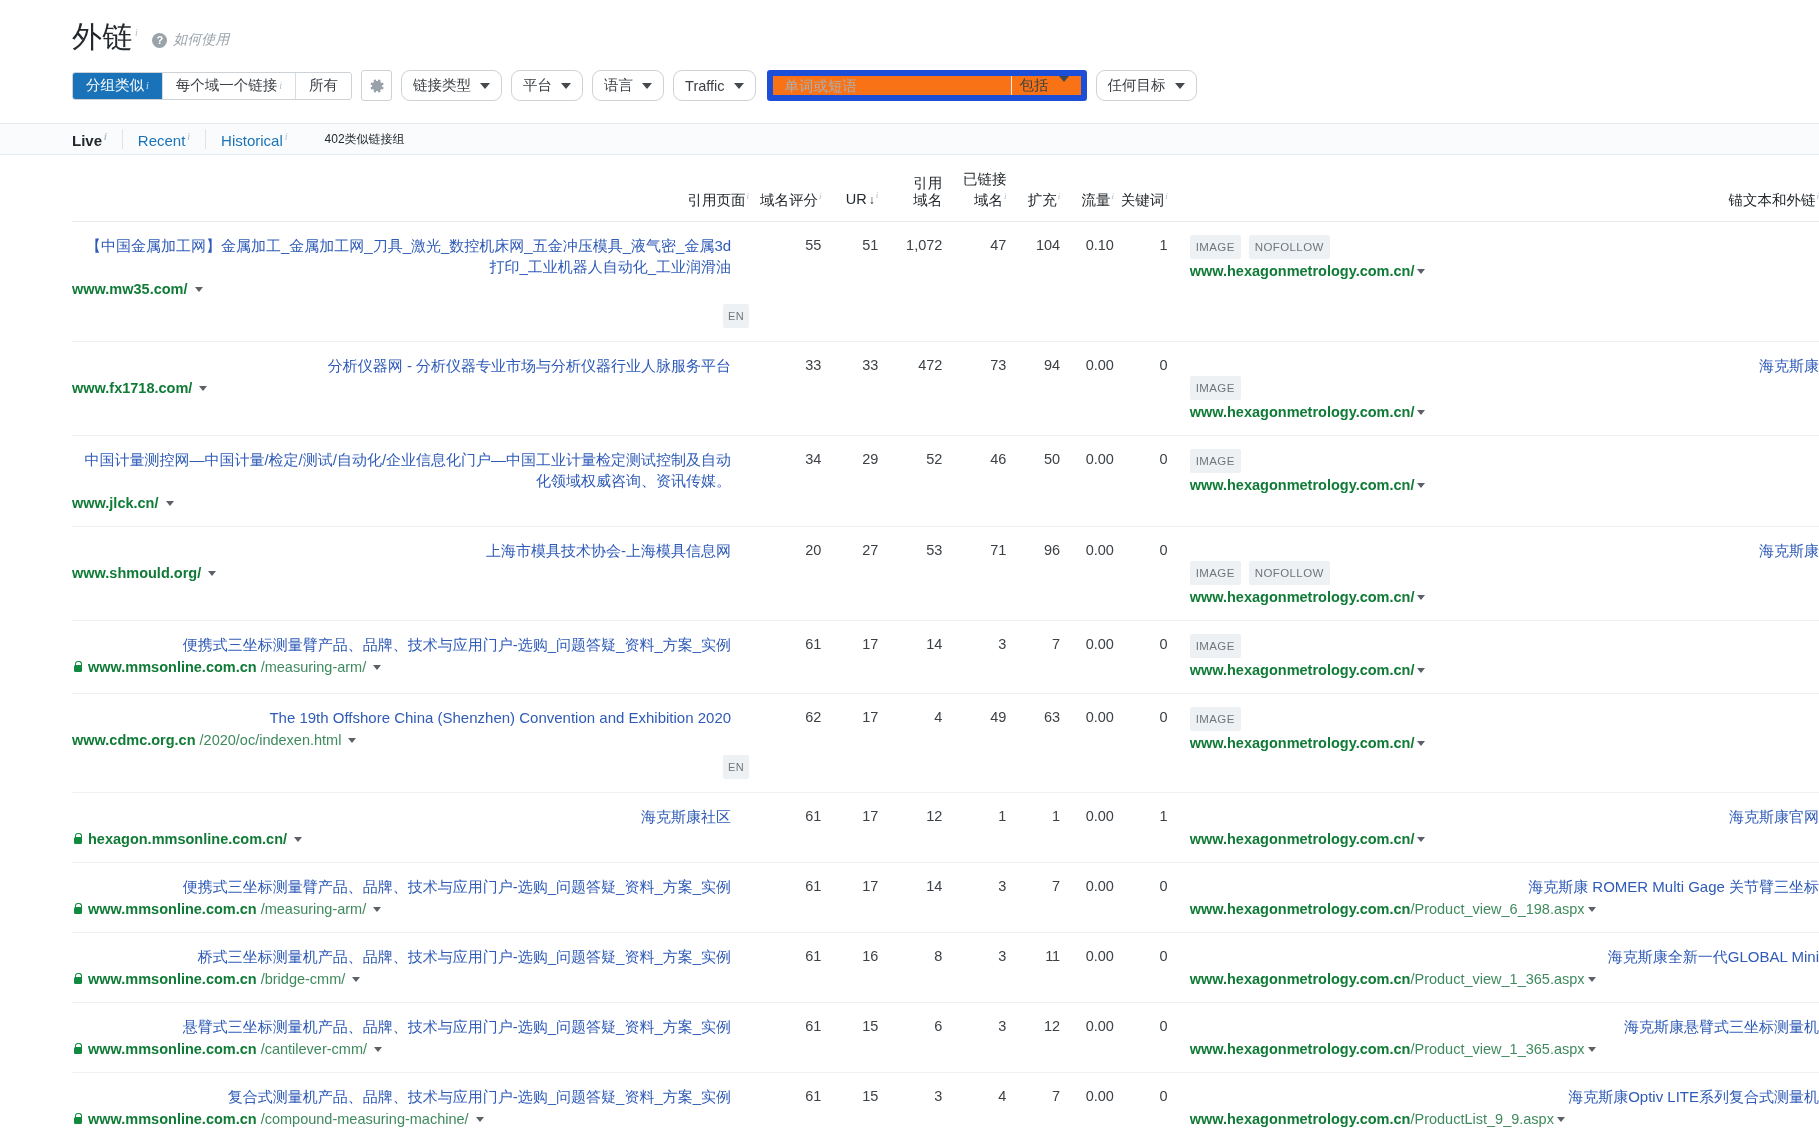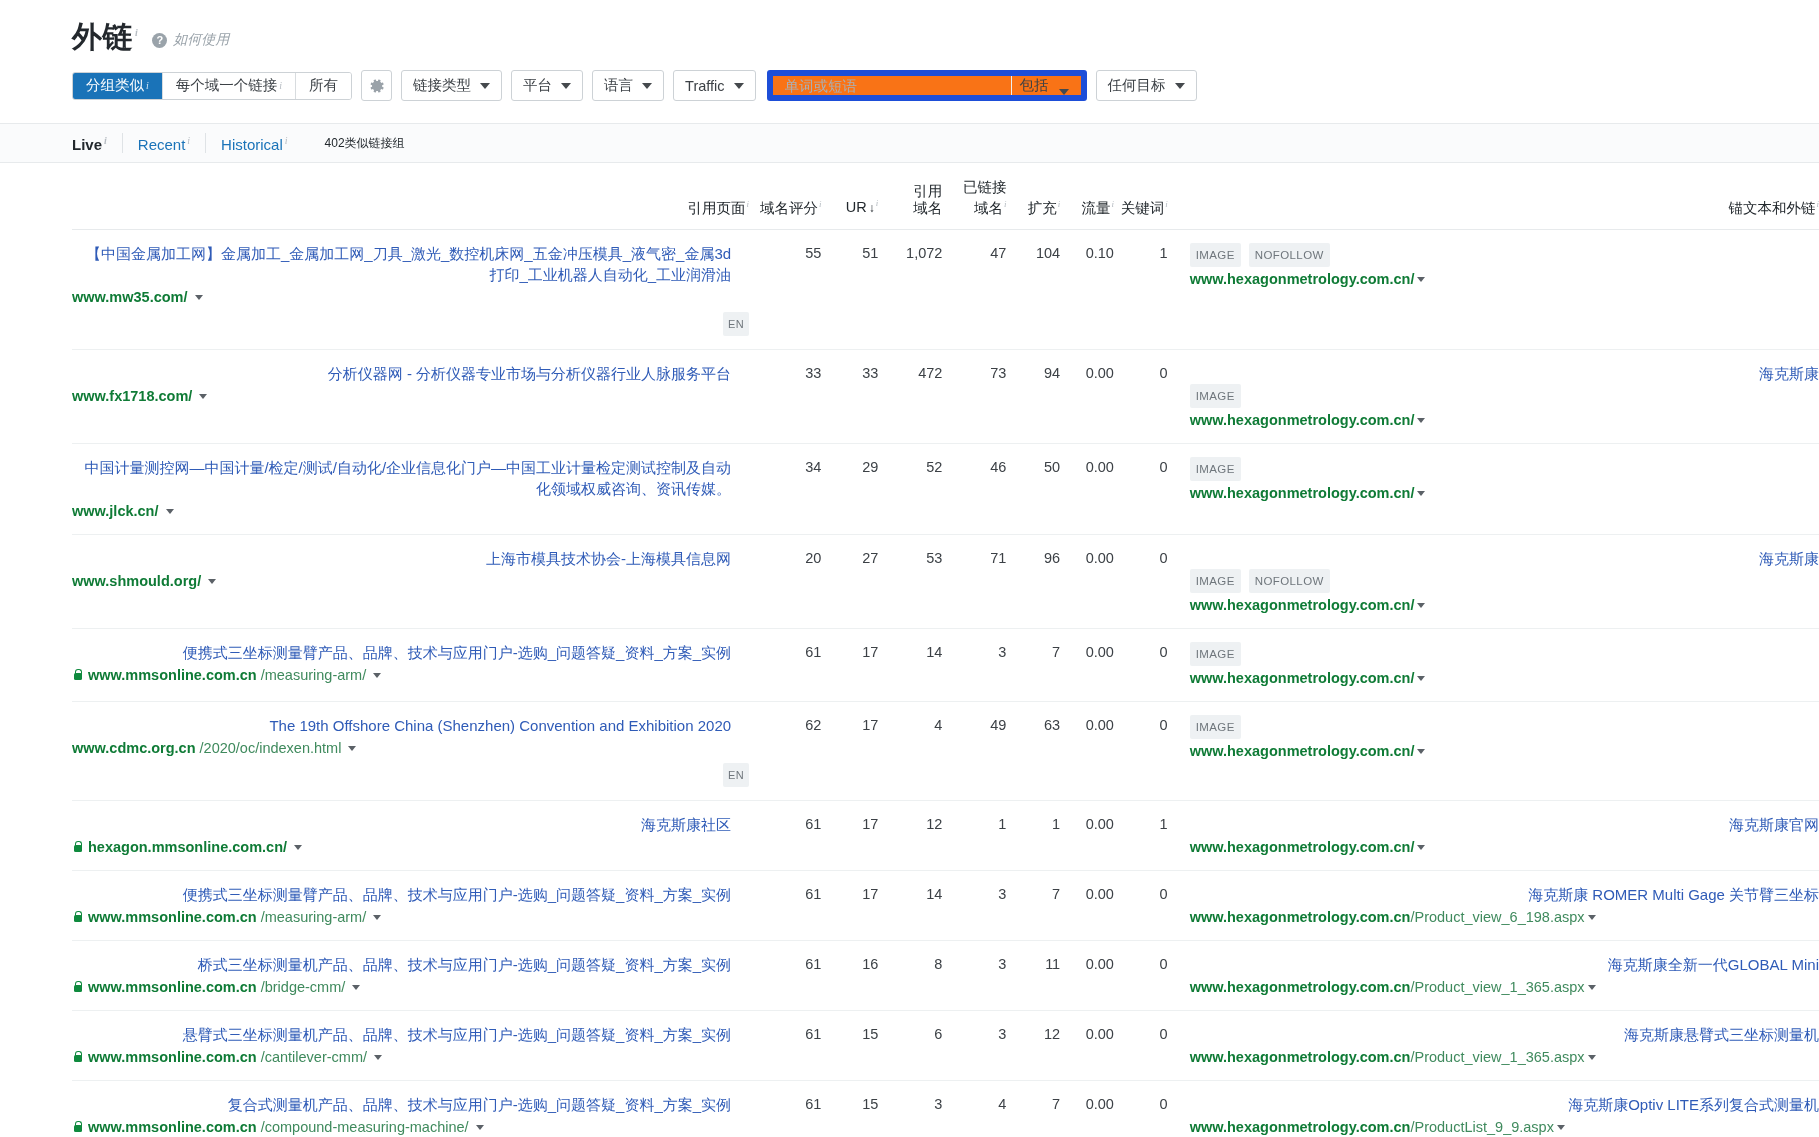--- a/index.html
+++ b/index.html
@@ -24,21 +24,21 @@
 
   
   .title-row {
     display: flex;
     align-items: flex-end;
     padding-top: 22px;
     gap: 14px;
   }
   .page-title {
     font-size: 30px;
-    font-weight: bold;
+    font-weight: normal;
     color: #23282d;
     letter-spacing: 0.5px;
     line-height: 1;
   }
   .sup-i {
     font-size: 10px;
     color: #b6bcc2;
     vertical-align: super;
     margin-left: 2px;
     font-style: italic;
@@ -106,21 +106,21 @@
     border-radius: 3px;
     background: #fff;
     display: flex;
     align-items: center;
     justify-content: center;
     cursor: pointer;
   }
   .dropdown {
     height: 31px;
     border: 1px solid #cdd2d6;
-    border-radius: 3px;
+    border-radius: 9px;
     background: #fff;
     display: flex;
     align-items: center;
     padding: 0 11px;
     font-size: 14.5px;
     color: #3c4146;
     gap: 9px;
     cursor: pointer;
     white-space: nowrap;
   }
@@ -146,37 +146,37 @@
     width: 238px;
     padding: 0 12px;
     font-size: 14.5px;
     color: #3c4146;
     background: transparent;
     font-family: inherit;
   }
   .search-input::placeholder { color: #a9b0b6; }
   .search-sel {
     display: flex;
-    align-items: flex-end;
+    align-items: flex-start;
     gap: 10px;
     padding: 0 12px 0 8px;
     font-size: 14.5px;
     color: #3c4146;
     border-left: 1px solid #eceff1;
     cursor: pointer;
     white-space: nowrap;
   }
 
   
   .tabs-bar {
     margin-top: 22px;
     border-top: 1px solid #e7eaec;
     border-bottom: 1px solid #e7eaec;
     background: #fafbfc;
-    height: 40px;
+    height: 32px;
     display: flex;
     align-items: center;
     padding-left: 72px;
   }
   .tabs {
     display: flex;
     align-items: center;
   }
   .tab {
     font-size: 15px;

